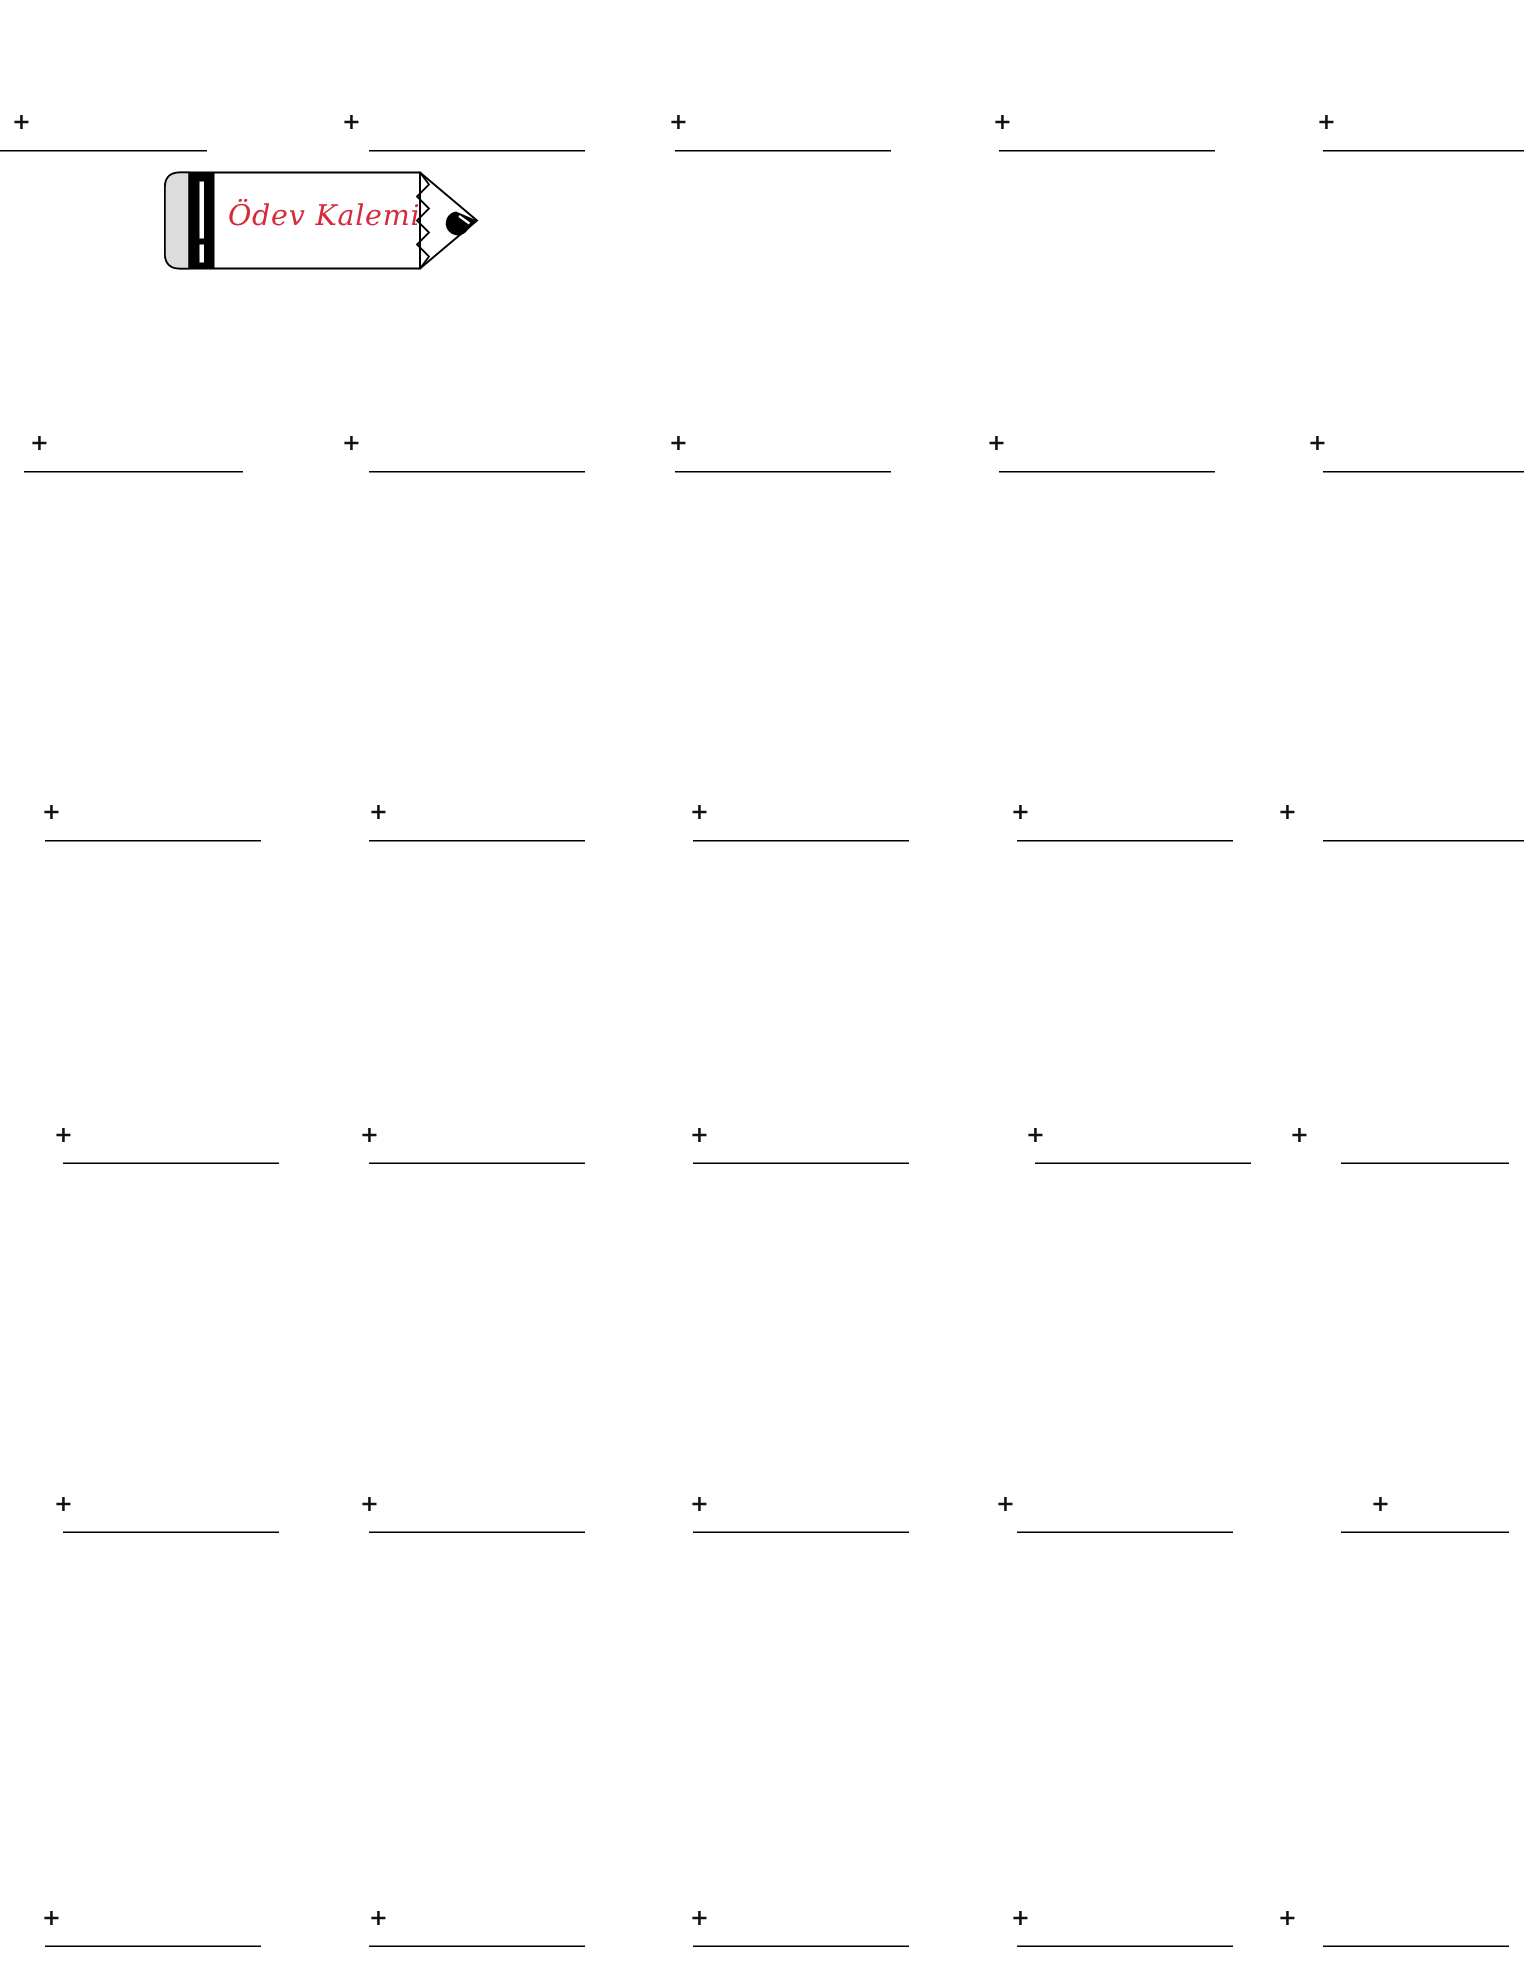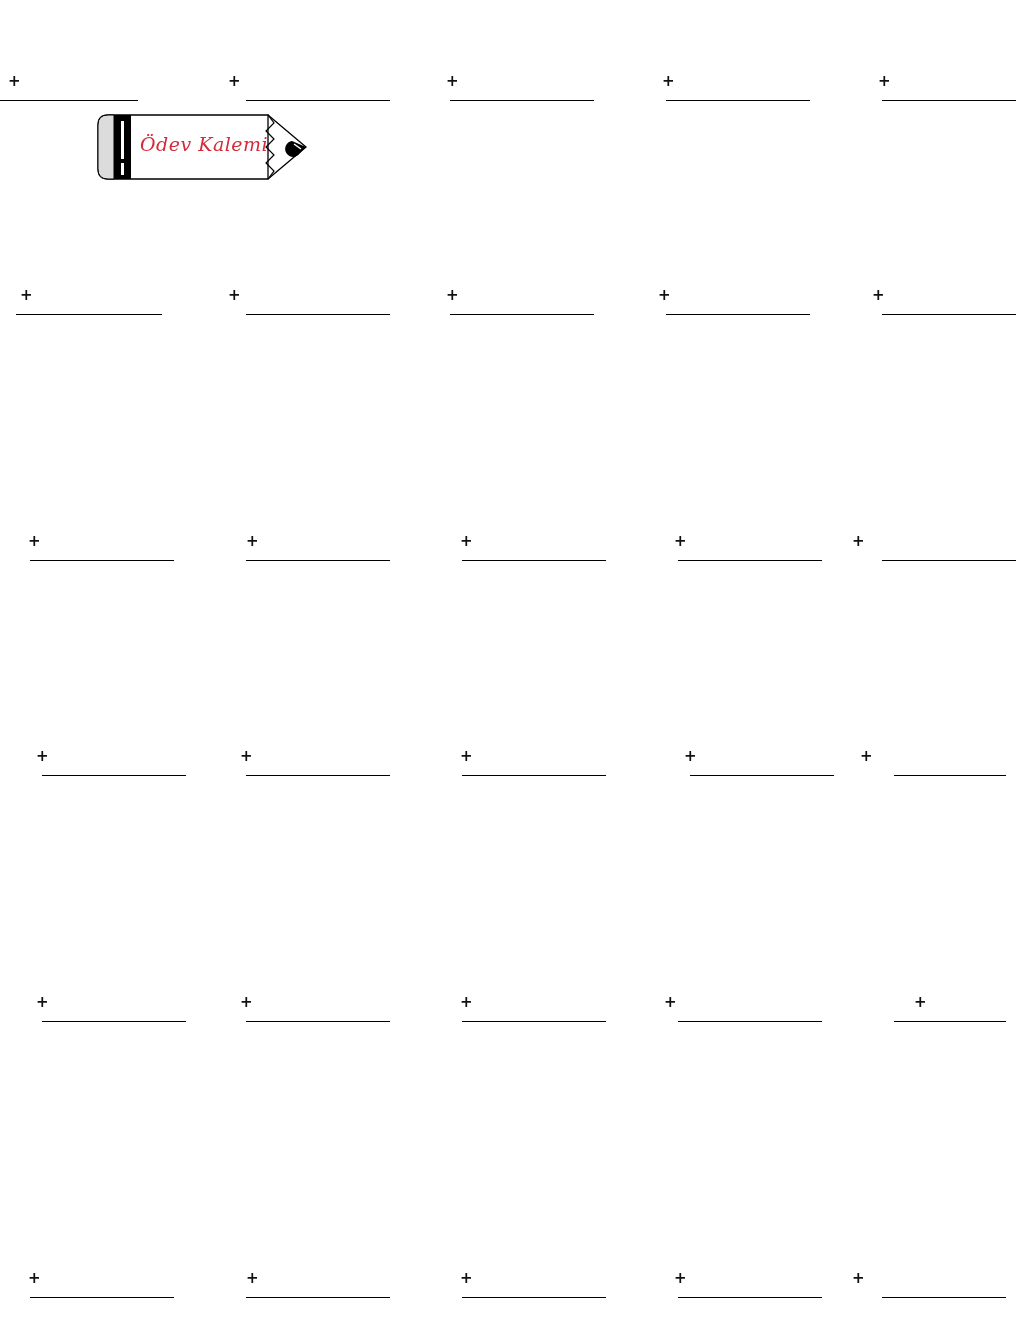--- a/index.html
+++ b/index.html
@@ -3,21 +3,21 @@
 <meta charset="utf-8">
 <style>
   html, body { margin:0; padding:0; background:#ffffff; }
   body { width:1016px; height:1317px; position:relative; overflow:hidden;
          font-family:"DejaVu Sans", sans-serif; color:#111; }
   .problem { position:absolute; }
   .plus { position:absolute; font-size:15px; font-weight:bold; line-height:24px; }
   .rule { position:absolute; height:1px; background:#000; }
 
   
-  .logo { position:absolute; left:96px; top:113px; width:212px; height:68px; }
+  .logo { position:absolute; left:108px; top:113px; width:212px; height:68px; }
   .logo svg { position:absolute; left:0; top:0; }
   .logo-text { position:absolute; left:44px; top:20px; font-family:"DejaVu Serif", serif;
                font-style:italic; font-size:19px; color:#d42a3a; letter-spacing:0.5px; }
 </style>
 </head>
 <body>
 
 <div class="logo">
   <svg width="212" height="68" viewBox="0 0 212 68">
     <path d="M12 2 L172 2 L172 66 L12 66 Q2 66 2 56 L2 12 Q2 2 12 2 Z" fill="#ffffff" stroke="#000" stroke-width="1.3"></path>

